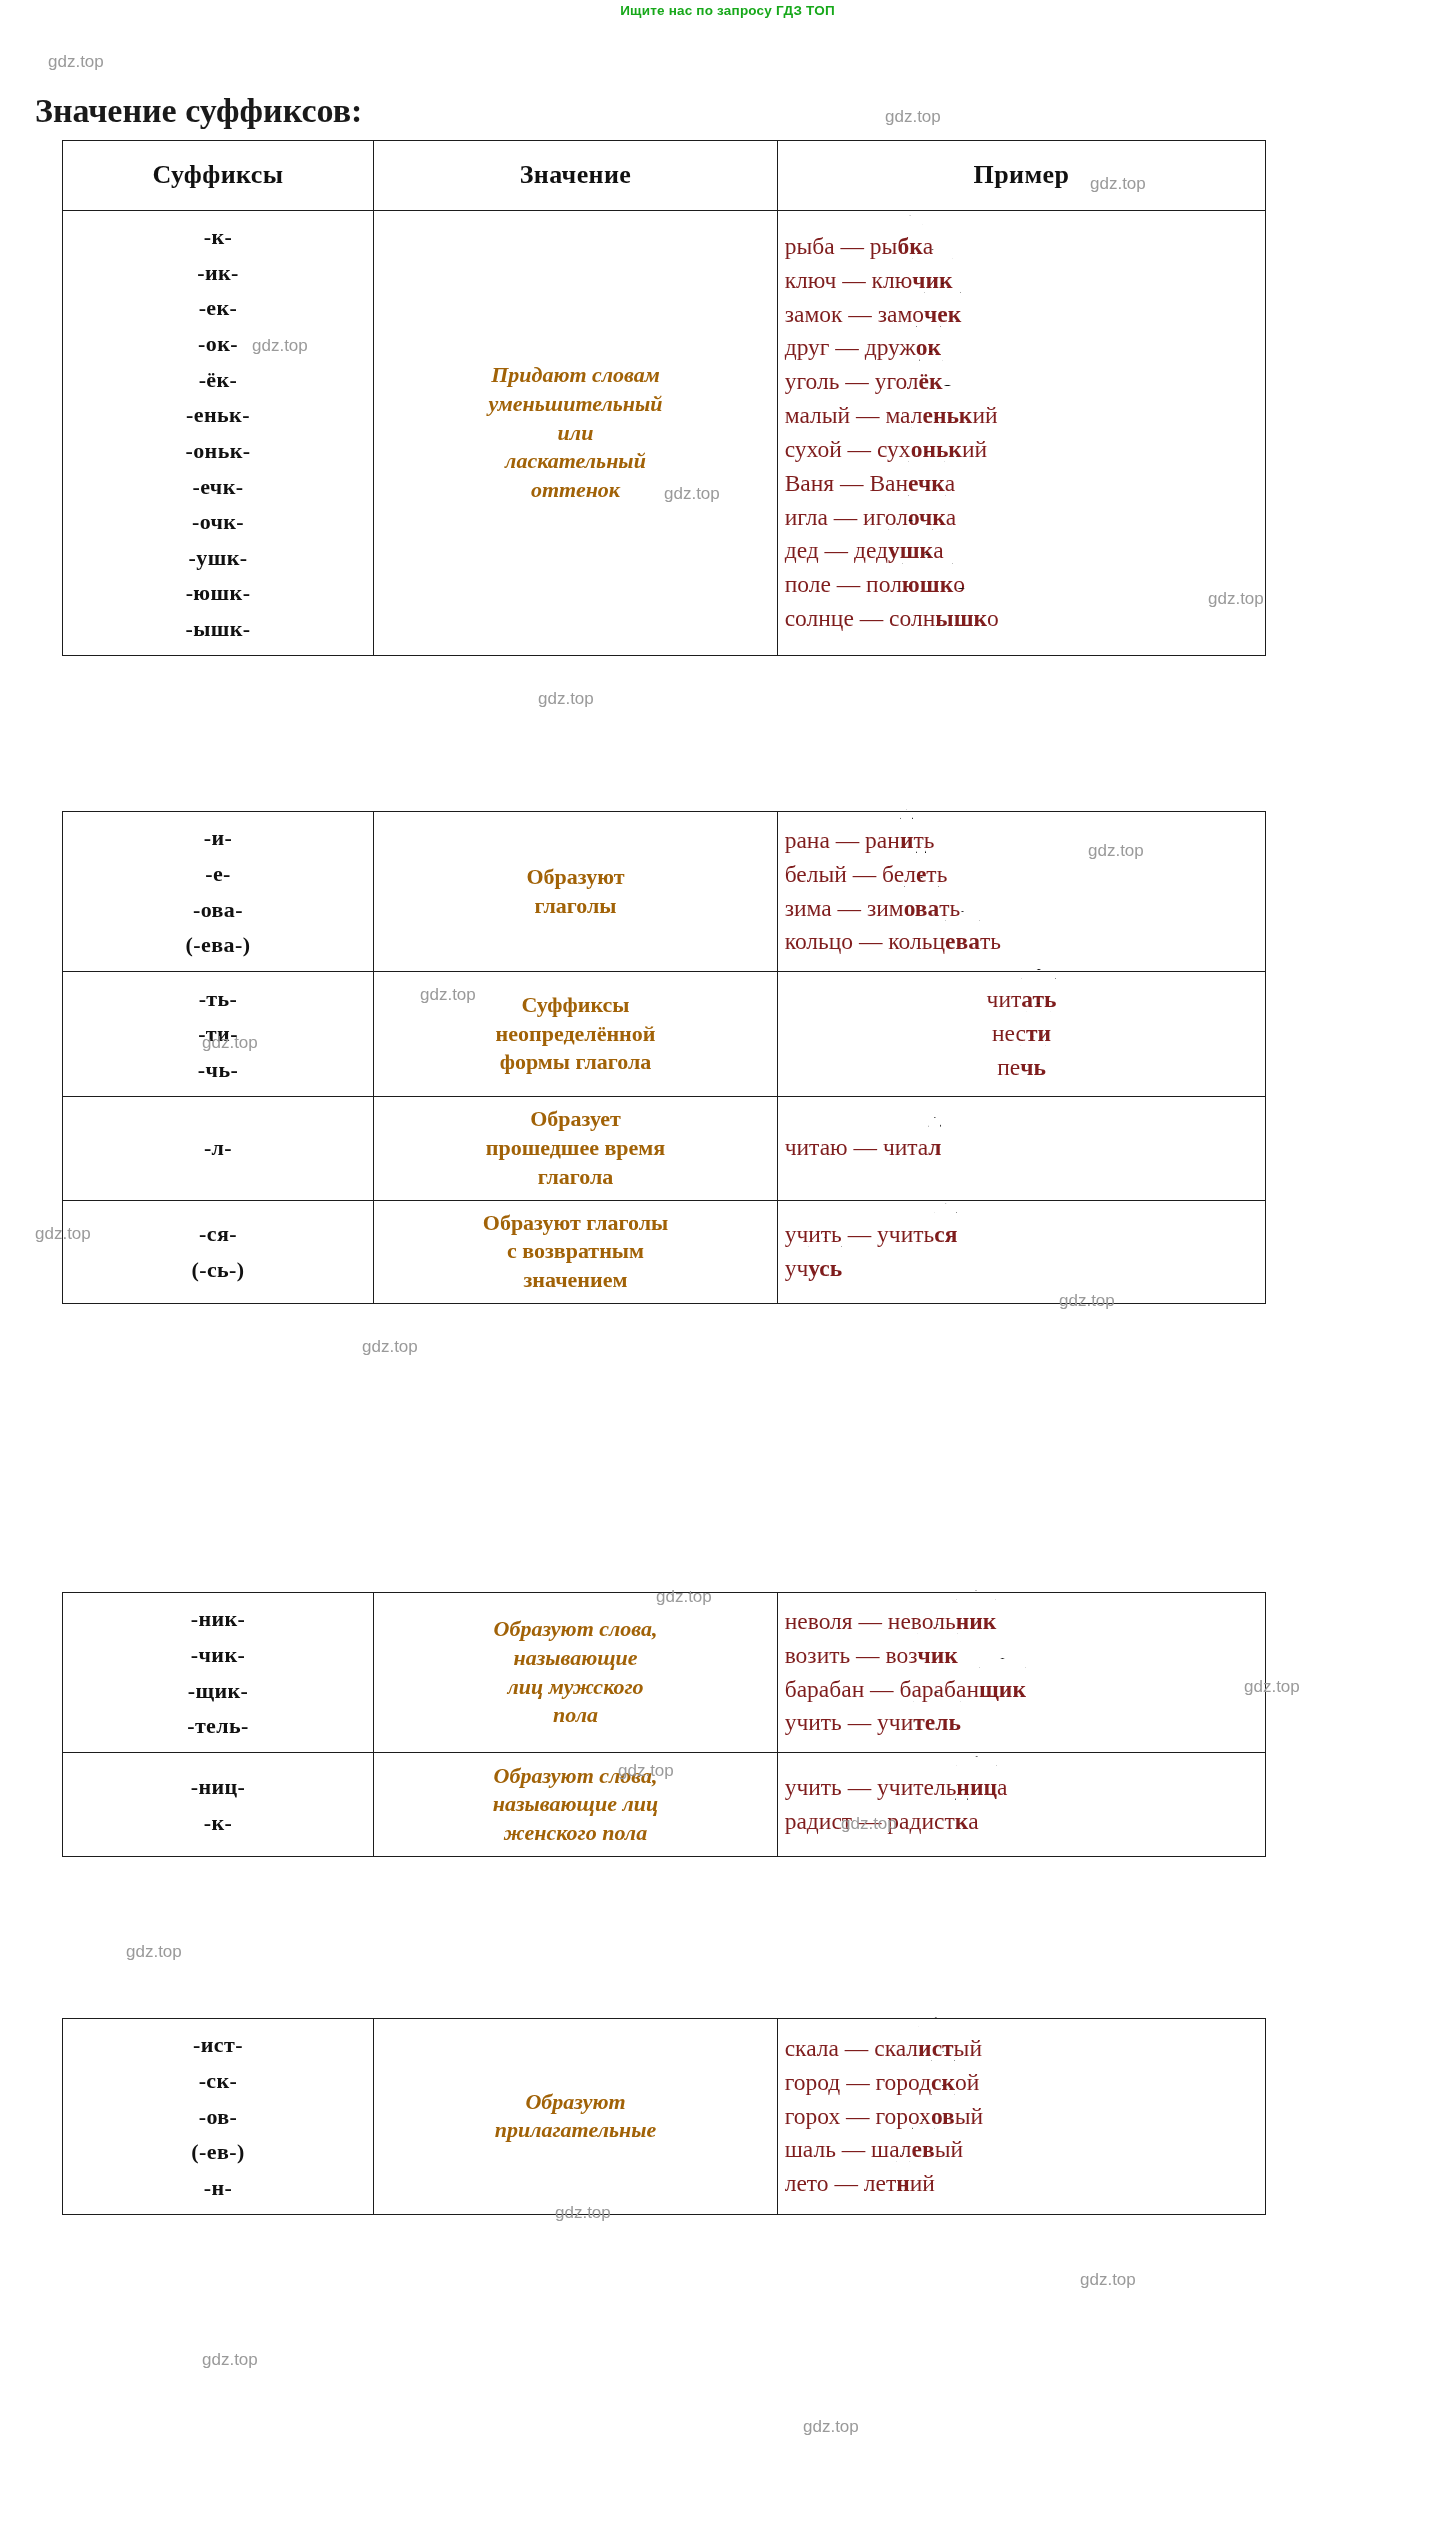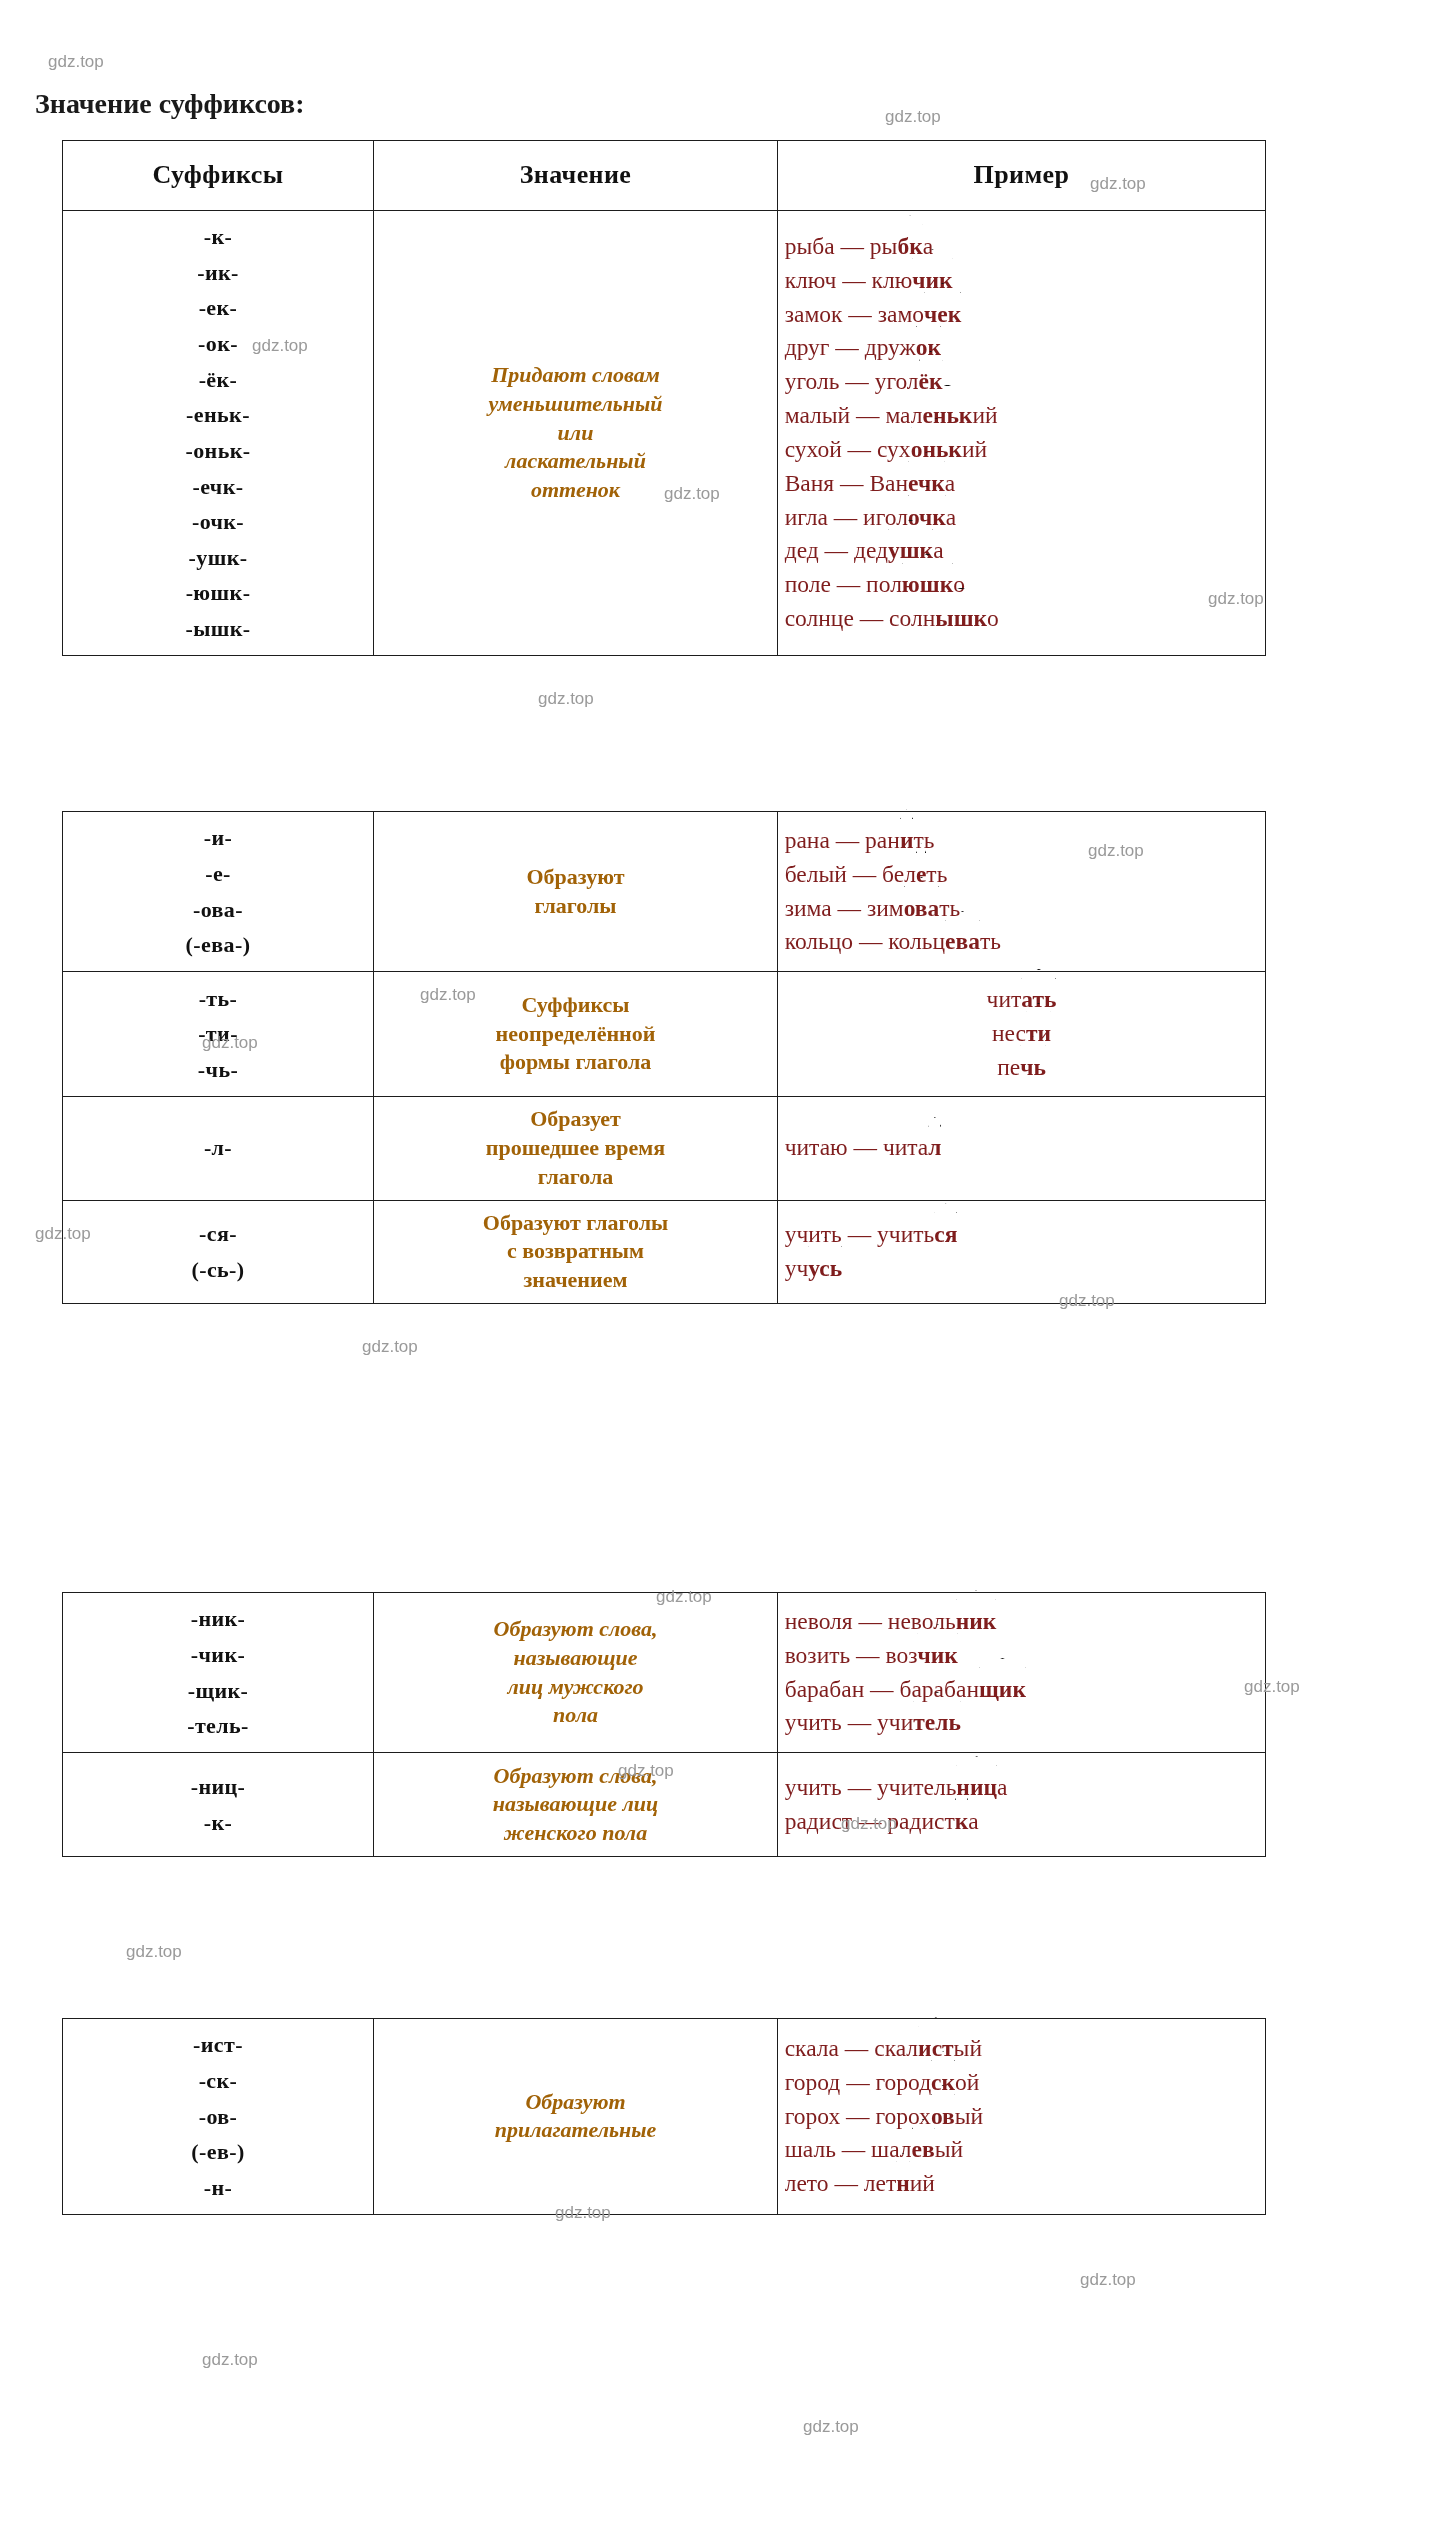--- a/index.html
+++ b/index.html
@@ -43,21 +43,21 @@
     font-family: "Liberation Sans", sans-serif;
     font-size: 11.8px;
     font-weight: bold;
   }
   .bottom-banner span { margin: 0 5px; }
 
   .title {
     position: absolute;
     top: 69px;
     left: 35px;
-    font-size: 28px;
+    font-size: 34px;
     color: #1a1a1a;
     font-family: "Liberation Serif", serif;
   }
 
   
   .wm {
     position: absolute;
     color: #9a9a9a;
     font-family: "Liberation Sans", sans-serif;
     font-size: 17px;
@@ -142,20 +142,21 @@
   }
   .hat > .inner { position: relative; }
 
   .dash { letter-spacing: 0.4px; }
 </style>
 </head>
 <body>
 
 <div class="page">
 
+  <div class="top-banner">Ищите нас по запросу ГДЗ ТОП</div>
 
   <h1 class="title">Значение суффиксов:</h1>
 
   <table class="tbl" style="top:140px; left:62px;">
     <colgroup>
         <col class="col-suffix">
         <col class="col-mean">
         <col class="col-ex">
       </colgroup>
     <tbody>

